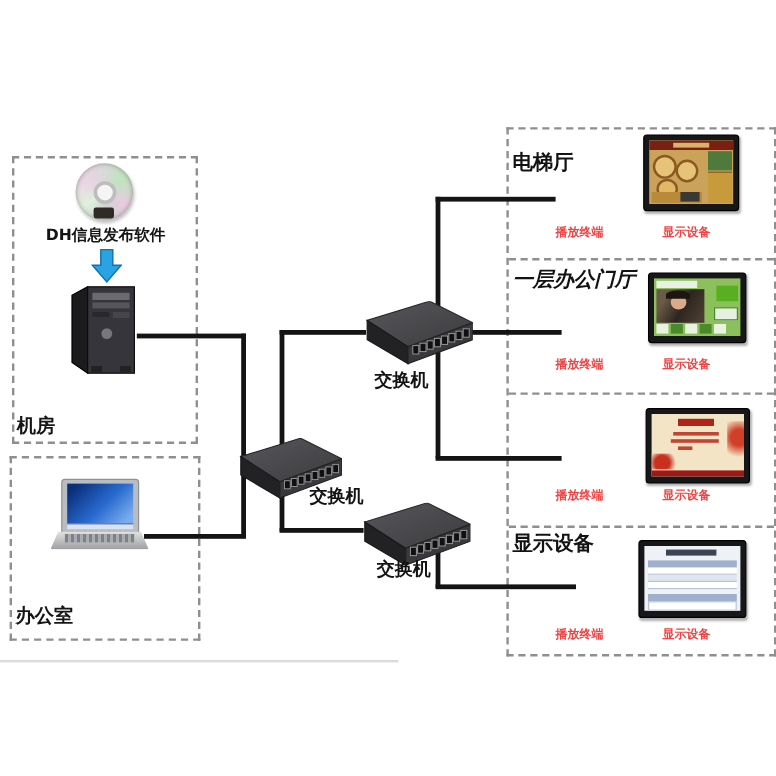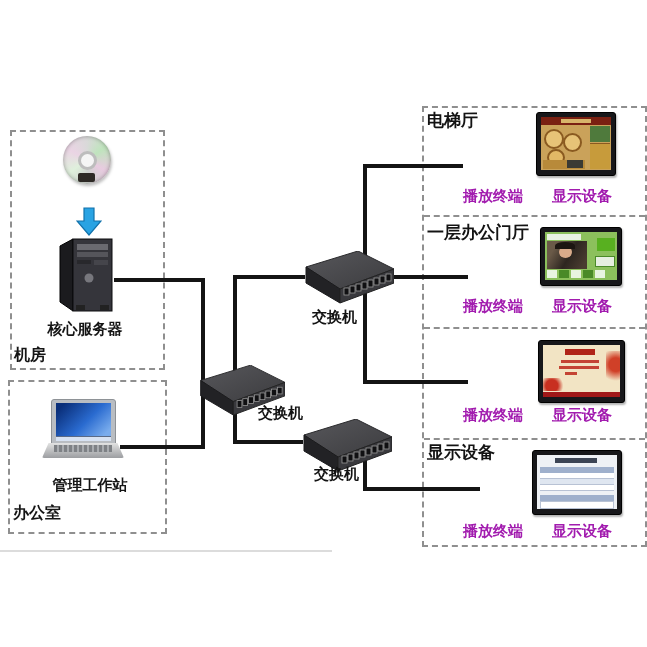--- a/index.html
+++ b/index.html
@@ -42,21 +42,21 @@
   .lt-disp{position:absolute;left:4px;top:3px;right:4px;bottom:8px;background:linear-gradient(135deg,#0a2f7a 10%,#2a6bd0 55%,#79aced 90%);}
   .lt-task{position:absolute;left:4px;bottom:4px;right:4px;height:4px;background:#d7e2f2;border-top:1px solid #5a6a86;}
   .lt-base{position:absolute;left:0;top:44px;width:82px;height:15px;background:linear-gradient(#e2e2e2,#9c9ea1);clip-path:polygon(8% 0,92% 0,100% 100%,0 100%);border-radius:2px;}
   .lt-keys{position:absolute;left:12px;top:46px;width:58px;height:7px;background:repeating-linear-gradient(90deg,#7e8185 0 3px,#a9acb0 3px 5px);}
   
   .screenframe{position:absolute;background:#17171a;border:1px solid #000;border-radius:3px;z-index:3;box-shadow:1px 2px 2px rgba(0,0,0,.3);}
   .screeninner{position:absolute;left:4px;top:4px;right:4px;bottom:5px;overflow:hidden;}
   .abs{position:absolute;}
   
   .zone-title{position:absolute;font-weight:bold;font-size:17px;color:#131313;white-space:nowrap;}
-  .zlabel{position:absolute;font-weight:bold;font-size:15px;color:#a21caf;white-space:nowrap;}
+  .zlabel{position:absolute;font-weight:bold;font-size:10px;color:#ef4444;white-space:nowrap;}
   .switch-label{position:absolute;font-weight:bold;font-size:15px;color:#131313;white-space:nowrap;z-index:4;}
   svg{display:block;}
 </style>
 </head>
 <body>
 
 <div id="canvas">
 
   <svg width="0" height="0" style="position:absolute">
     <defs>
@@ -96,54 +96,53 @@
 
 
   <div class="dashbox" id="box-machine-room"></div>
 
   <div class="icon" style="left:63px;top:136px;">
     <div class="cd">
         <div class="cd-hole"></div>
         <div class="cd-tag"></div>
       </div>
   </div>
+  <div class="devlabel" style="left:38px;top:187px;width:100px;font-size:13px;">DH信息发布软件</div>
 
   <div class="icon" style="left:76px;top:207px;">
     <svg width="26" height="29" viewBox="0 0 26 29">
       <path d="M8 1 h10 v13 h7 L13 28 1 14 h7 z" fill="#29a3e3" stroke="#1272ab" stroke-width="1.2"></path>
     </svg>
   </div>
 
   <div class="icon" style="left:56px;top:236px;">
     <svg width="60" height="78" viewBox="0 0 60 78">
       <polygon points="4,10 17,3 17,75 4,66" fill="#1b1b1e" stroke="#000" stroke-width="1"></polygon>
       <rect x="17" y="3" width="39" height="72" fill="#35353b" stroke="#0c0c0e" stroke-width="1"></rect>
       <rect x="21" y="8" width="31" height="6" fill="#6a6a70"></rect>
       <rect x="21" y="16" width="31" height="5" fill="#55555b"></rect>
       <rect x="38" y="24" width="14" height="5" fill="#45454b"></rect>
       <rect x="21" y="24" width="14" height="4" fill="#28282c"></rect>
       <circle cx="33" cy="42" r="4.5" fill="#77777d"></circle>
       <rect x="20" y="69" width="9" height="5" fill="#222"></rect>
       <rect x="44" y="69" width="9" height="5" fill="#222"></rect>
     </svg>
   </div>
-  <div class="devlabel" style="left:35px;top:320px;width:100px;font-size:15px;">核心服务器</div>
   <div class="box-label" style="left:14px;top:345px;">机房</div>
 
   <div class="dashbox" id="box-office"></div>
 
   <div class="icon laptop" style="left:42px;top:399px;">
     <div class="lt-screen">
         <div class="lt-disp"></div>
         <div class="lt-task"></div>
       </div>
     <div class="lt-base"></div>
     <div class="lt-keys"></div>
   </div>
-  <div class="devlabel" style="left:40px;top:476px;width:100px;font-size:15px;">管理工作站</div>
   <div class="box-label" style="left:13px;top:503px;">办公室</div>
 
   <div class="icon" style="left:298px;top:251px;z-index:4;">
     <svg width="96" height="56" viewBox="0 0 96 56">
         <use href="#switch-shape"></use>
       </svg>
   </div>
   <div class="switch-label" style="left:312px;top:308px;">交换机</div>
 
   <div class="icon" style="left:193px;top:365px;z-index:4;">
@@ -159,38 +158,38 @@
       </svg>
   </div>
   <div class="switch-label" style="left:314px;top:465px;">交换机</div>
 
   <div class="dashbox" id="box-zones">
     <div class="zone-sep" style="top:107px;"></div>
     <div class="zone-sep" style="top:219px;"></div>
     <div class="zone-sep" style="top:330px;"></div>
   </div>
 
-  <div class="zone-title" style="left:427px;top:109px;">电梯厅</div>
+  <div class="zone-title" style="left:427px;top:124px;">电梯厅</div>
   <div class="screenframe" style="left:536px;top:112px;width:78px;height:62px;">
     <div class="screeninner" style="background:#caa25a;">
       <div class="abs" style="left:0;top:0;right:0;height:8px;background:#7a2012;"></div>
       <div class="abs" style="left:20px;top:2px;width:30px;height:4px;background:#d8b46a;"></div>
       <div class="abs" style="right:1px;top:9px;width:20px;height:16px;background:#4f7a3c;"></div>
       <div class="abs" style="right:1px;top:26px;width:20px;height:25px;background:#c79b3b;border-top:1px solid #8a5a20;"></div>
       <div class="abs" style="left:3px;top:12px;width:16px;height:16px;border-radius:50%;background:#e7c377;border:2px solid #8a5a20;"></div>
       <div class="abs" style="left:22px;top:16px;width:15px;height:15px;border-radius:50%;background:#e7c377;border:2px solid #8a5a20;"></div>
       <div class="abs" style="left:6px;top:32px;width:14px;height:13px;border-radius:50%;background:#e2b866;border:2px solid #8a5a20;"></div>
       <div class="abs" style="left:2px;bottom:1px;width:42px;height:9px;background:#b88a3a;"></div>
       <div class="abs" style="left:26px;bottom:2px;width:16px;height:8px;background:#3a3a34;"></div>
     </div>
   </div>
   <div class="zlabel" style="left:463px;top:187px;">播放终端</div>
   <div class="zlabel" style="left:552px;top:187px;">显示设备</div>
 
-  <div class="zone-title" style="left:427px;top:221px;">一层办公门厅</div>
+  <div class="zone-title" style="left:427px;top:221px;font-style:italic;">一层办公门厅</div>
   <div class="screenframe" style="left:540px;top:227px;width:80px;height:57px;">
     <div class="screeninner" style="background:#8cc05c;">
       <div class="abs" style="left:2px;top:2px;width:34px;height:6px;background:#e9f2e2;"></div>
       <div class="abs" style="left:2px;top:9px;width:40px;height:28px;background:linear-gradient(120deg,#6a5a48 20%,#2d2620 55%,#4a3c30 90%);"></div>
       <div class="abs" style="left:14px;top:14px;width:13px;height:12px;border-radius:50%;background:#d9ab8a;"></div>
       <div class="abs" style="left:10px;top:10px;width:20px;height:7px;border-radius:50% 50% 0 0;background:#1c1611;"></div>
       <div class="abs" style="right:2px;top:6px;width:18px;height:13px;background:#58b020;"></div>
       <div class="abs" style="right:2px;top:24px;width:18px;height:9px;background:#e6efe0;border:1px solid #4a8a28;"></div>
       <div class="abs" style="left:2px;bottom:2px;width:10px;height:8px;background:#e8f4e0;"></div>
       <div class="abs" style="left:14px;bottom:2px;width:10px;height:8px;background:#4a8a28;"></div>

